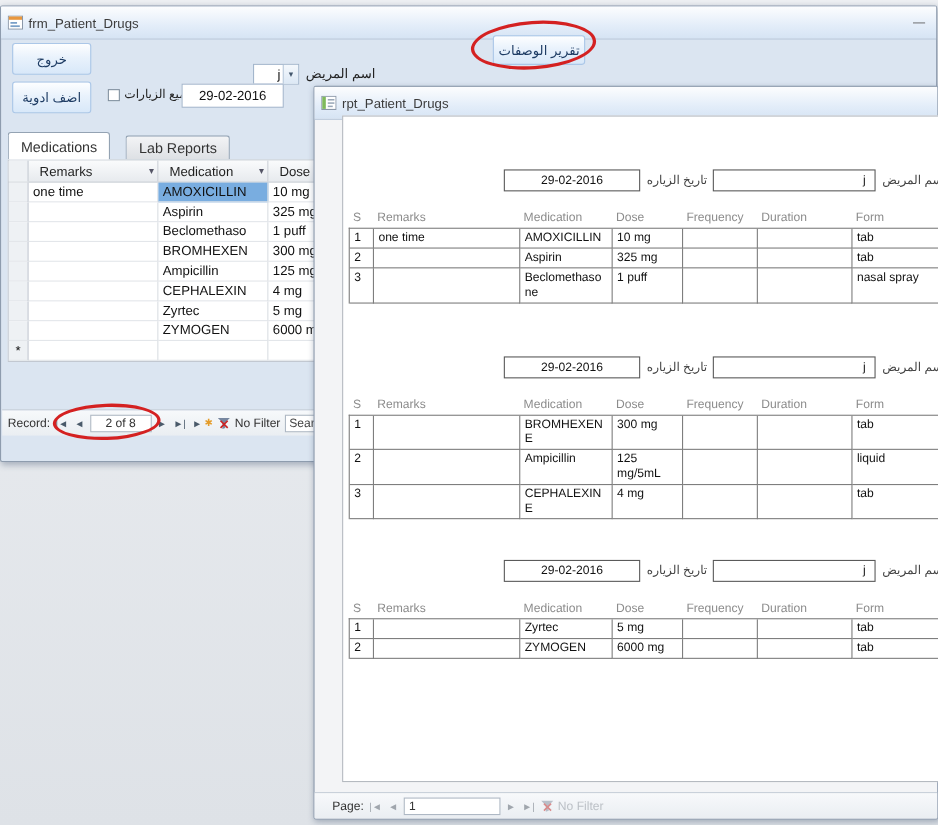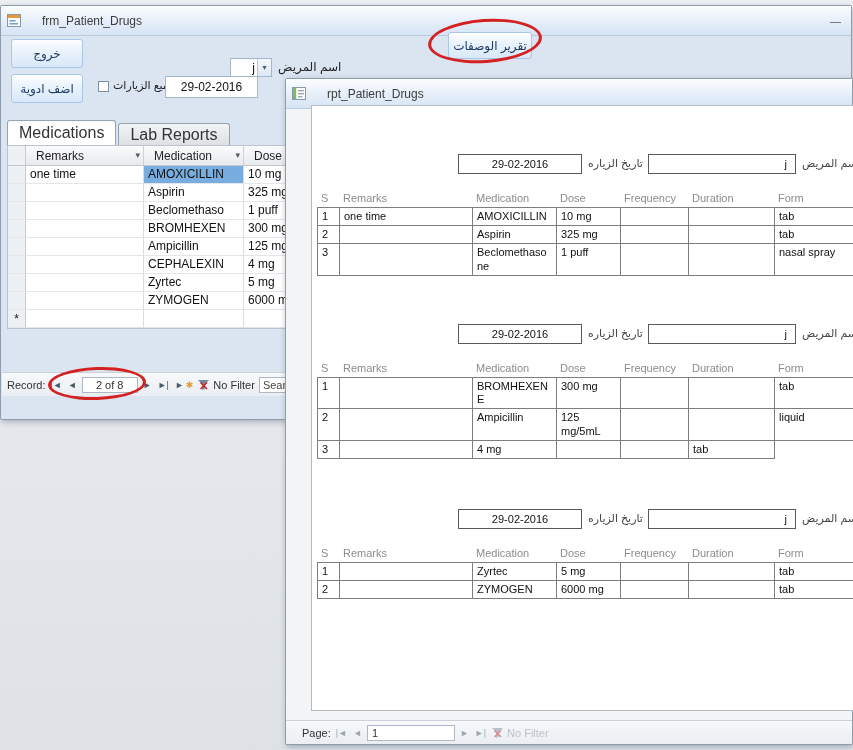--- a/index.html
+++ b/index.html
@@ -3,21 +3,21 @@
 <meta charset="utf-8">
 <style>
   *{margin:0;padding:0;box-sizing:border-box}
   html,body{width:853px;height:750px}
   body{font-family:"Liberation Sans","DejaVu Sans",sans-serif;overflow:hidden;position:relative;
        background:linear-gradient(180deg,#eef0f3,#dee2e7)}
 
   
   .win{position:absolute;border:1px solid #8e9cae;border-radius:2px;box-shadow:1px 2px 6px rgba(50,70,100,.35)}
   .titlebar{height:30px;background:linear-gradient(180deg,#fcfdfe,#e3edf9 60%,#d6e4f4);
-            border-bottom:1px solid #bccadc;display:flex;align-items:center;gap:21px;padding:0 6px;
+            border-bottom:1px solid #bccadc;display:flex;align-items:center;gap:5px;padding:0 6px;
             font-size:12px;color:#3c3c3c;white-space:nowrap}
   .titlebar .t-min{margin-left:auto;color:#555;font-size:11px;padding:0 4px;cursor:pointer}
 
   
   #form-win{left:0;top:5px;width:852px;height:415px;background:#dbe5f1;z-index:1}
   .acc-btn{position:absolute;border:1px solid #abc7e8;border-radius:3px;cursor:pointer;
            background:linear-gradient(180deg,#fdfeff,#e9f2fc 45%,#d8e8f9);
            font-size:12px;color:#1e3c64;display:flex;align-items:center;justify-content:center}
   #btn-exit{left:10px;top:33px;width:72px;height:29px}
   #btn-add{left:10px;top:68px;width:72px;height:29px}
@@ -29,23 +29,23 @@
                    font-size:8px;display:flex;align-items:center;justify-content:center;color:#44586e}
   .rtl{direction:rtl;white-space:nowrap}
   #lbl-patient-form{position:absolute;left:277px;top:54px;font-size:12px;color:#222}
   #chk-visits{position:absolute;left:97px;top:75px;width:11px;height:11px;background:#fff;border:1px solid #7f8f9f;cursor:pointer}
   #lbl-visits{position:absolute;left:112px;top:73px;font-size:11px;color:#222}
   #txt-date{position:absolute;left:164px;top:70px;width:93px;height:22px;background:#fff;border:1px solid #a3b6cc;
             font-size:12px;display:flex;align-items:center;justify-content:center;color:#111}
 
   
   .tabs{position:absolute;left:6px;top:114px;display:flex;align-items:flex-end;height:25px}
-  .tab{height:22px;padding:0 11px;font-size:16px;display:flex;align-items:center;cursor:pointer;
+  .tab{height:22px;padding:0 11px;font-size:13px;display:flex;align-items:center;cursor:pointer;
        border:1px solid #94a3b3;border-bottom:none;border-radius:3px 3px 0 0;
-       background:linear-gradient(#f3f4f6,#dde0e4);color:#333;margin-right:2px}
+       background:linear-gradient(#f3f4f6,#dde0e4);color:#333;margin-right:14px}
   .tab.active{background:#fff;height:25px;position:relative;z-index:2}
 
   
   .ds{position:absolute;left:6px;top:139px;width:309px;background:#fff;border:1px solid #bcc3cc}
   .dgrid{display:grid;grid-template-columns:18px 118px 100px 70px}
   .ds-hdr{height:20px;background:linear-gradient(#fafbfc,#e7eaee);border-bottom:1px solid #c2c8d0}
   .ds-hdr .h{position:relative;display:flex;align-items:center;padding-left:10px;font-size:12px;color:#1f1f1f;
              border-right:1px solid #ccd1d8;overflow:hidden;white-space:nowrap;cursor:pointer}
   .ds-hdr .arr{position:absolute;right:3px;top:4px;font-size:9px;color:#556}
   .ds-row{height:18px}
@@ -323,20 +323,21 @@
     <div>Ampicillin</div>
     <div>125 mg/5mL</div>
     <div></div>
     <div></div>
     <div>liquid</div>
   </div>
           <div class="rgrid rpt-row">
     <span class="red-num">6</span>
     <div>3</div>
     <div></div>
+    <div>CEPHALEXINE</div>
     <div>4 mg</div>
     <div></div>
     <div></div>
     <div>tab</div>
   </div>
         </div>
   </div>
       <div class="rpt-group" style="top: 403px;">
     <div class="g-box g-datebox">29-02-2016</div>
     <span class="g-lbl g-datelabel rtl">تاريخ الزياره</span>

